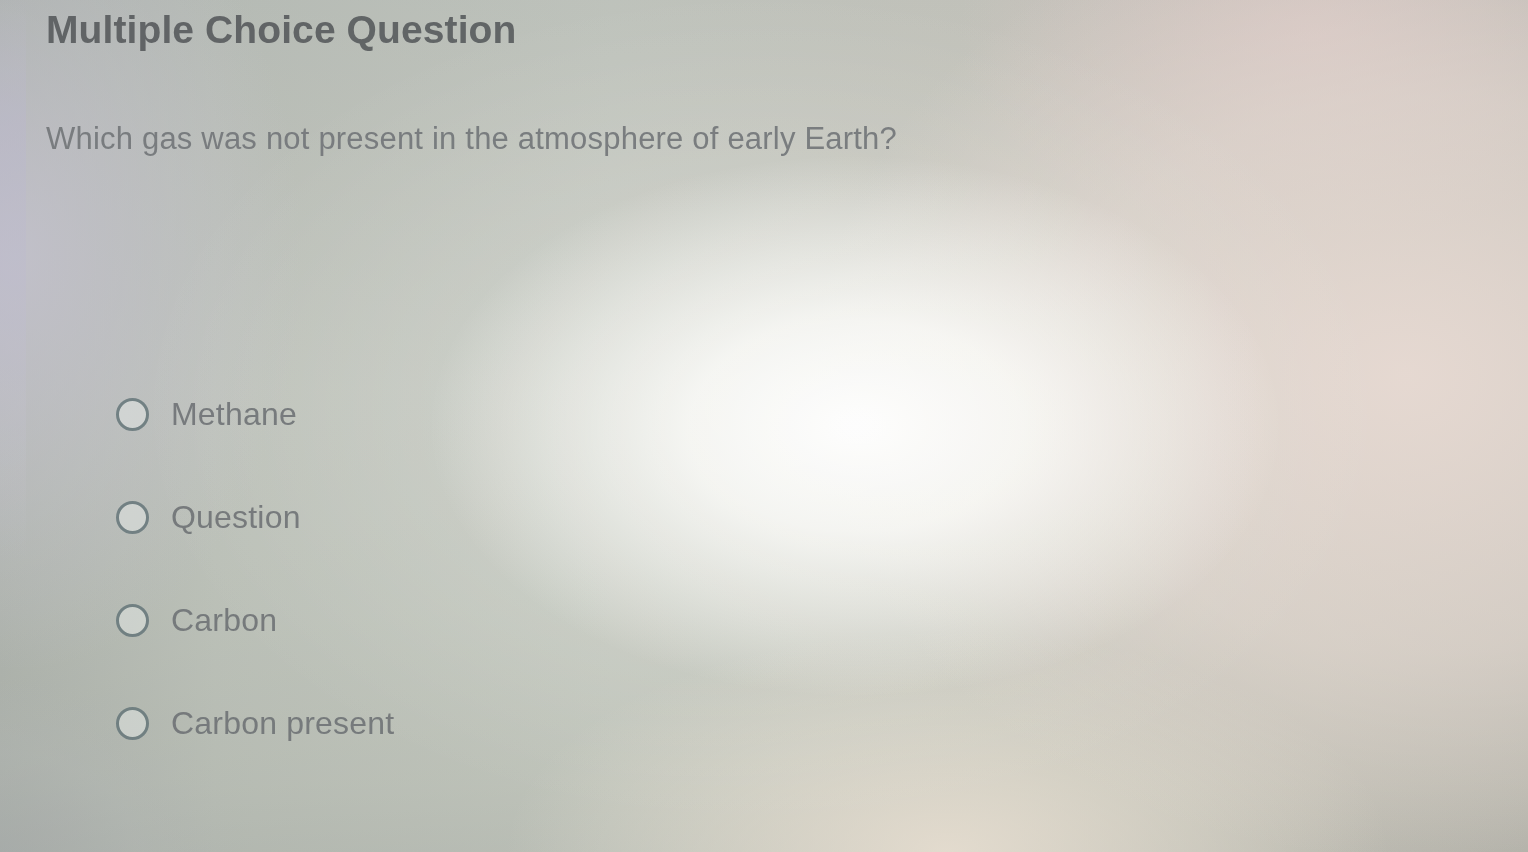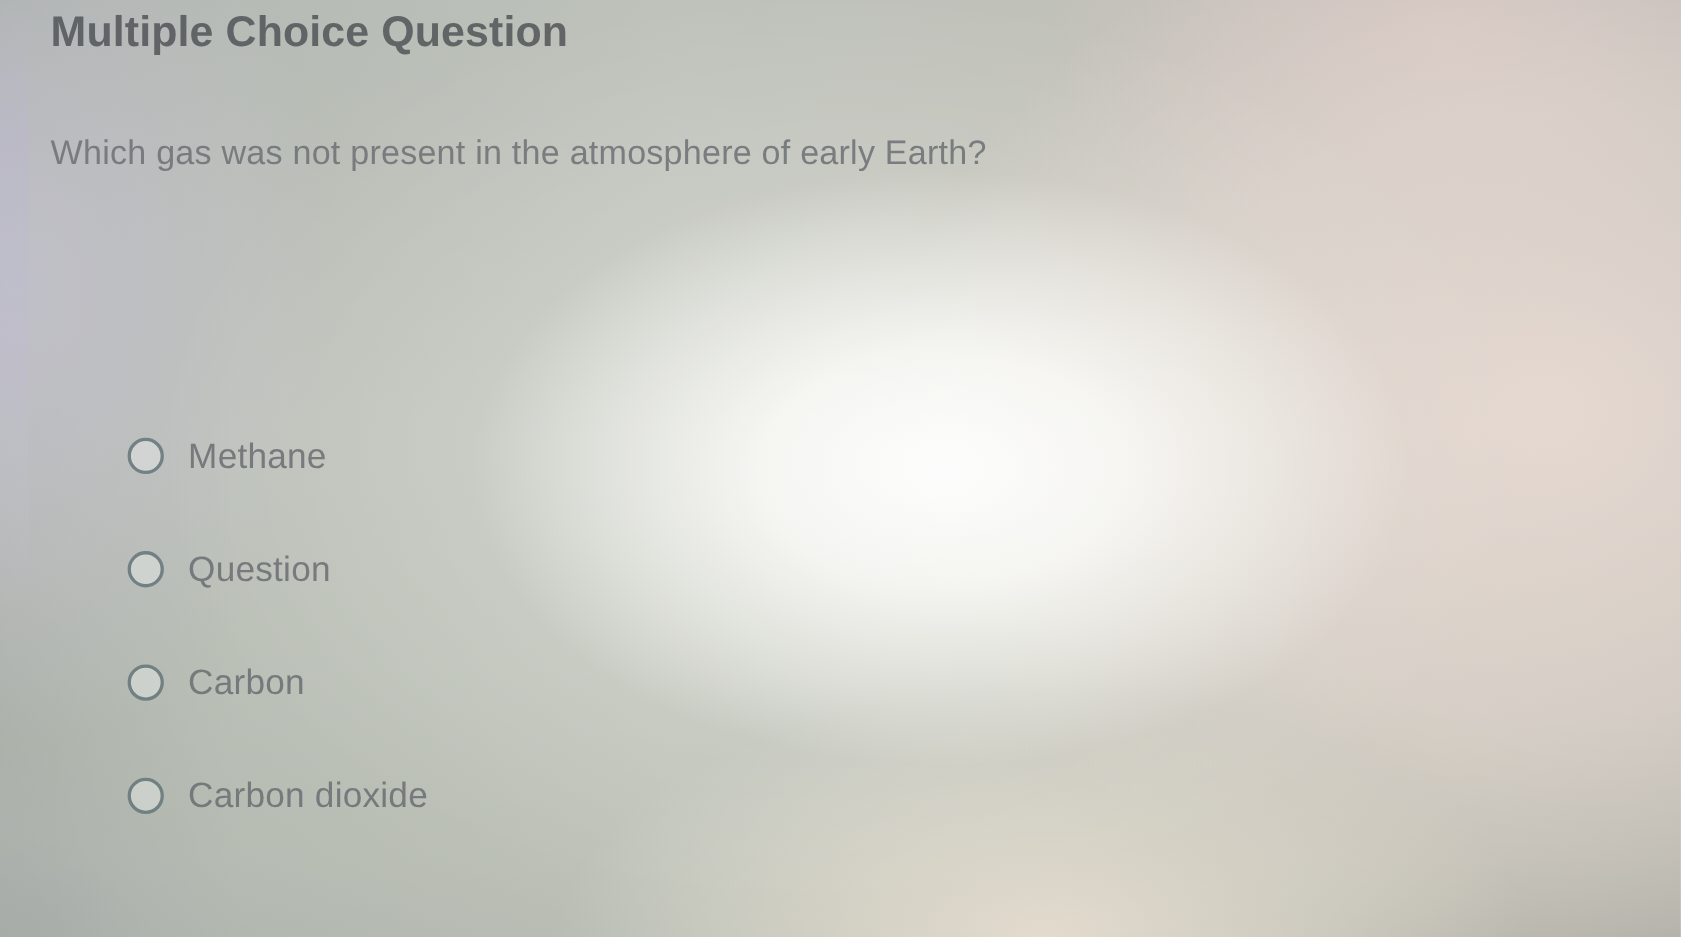--- a/index.html
+++ b/index.html
@@ -187,18 +187,18 @@
         <span class="option-label">Question</span>
       </div>
 
       <div class="option">
         <span class="radio"></span>
         <span class="option-label">Carbon</span>
       </div>
 
       <div class="option">
         <span class="radio"></span>
-        <span class="option-label">Carbon dioxide</span>
+        <span class="option-label">Carbon present</span>
       </div>
 
     </div>
   </div>
 </div>
 
 </body></html>

